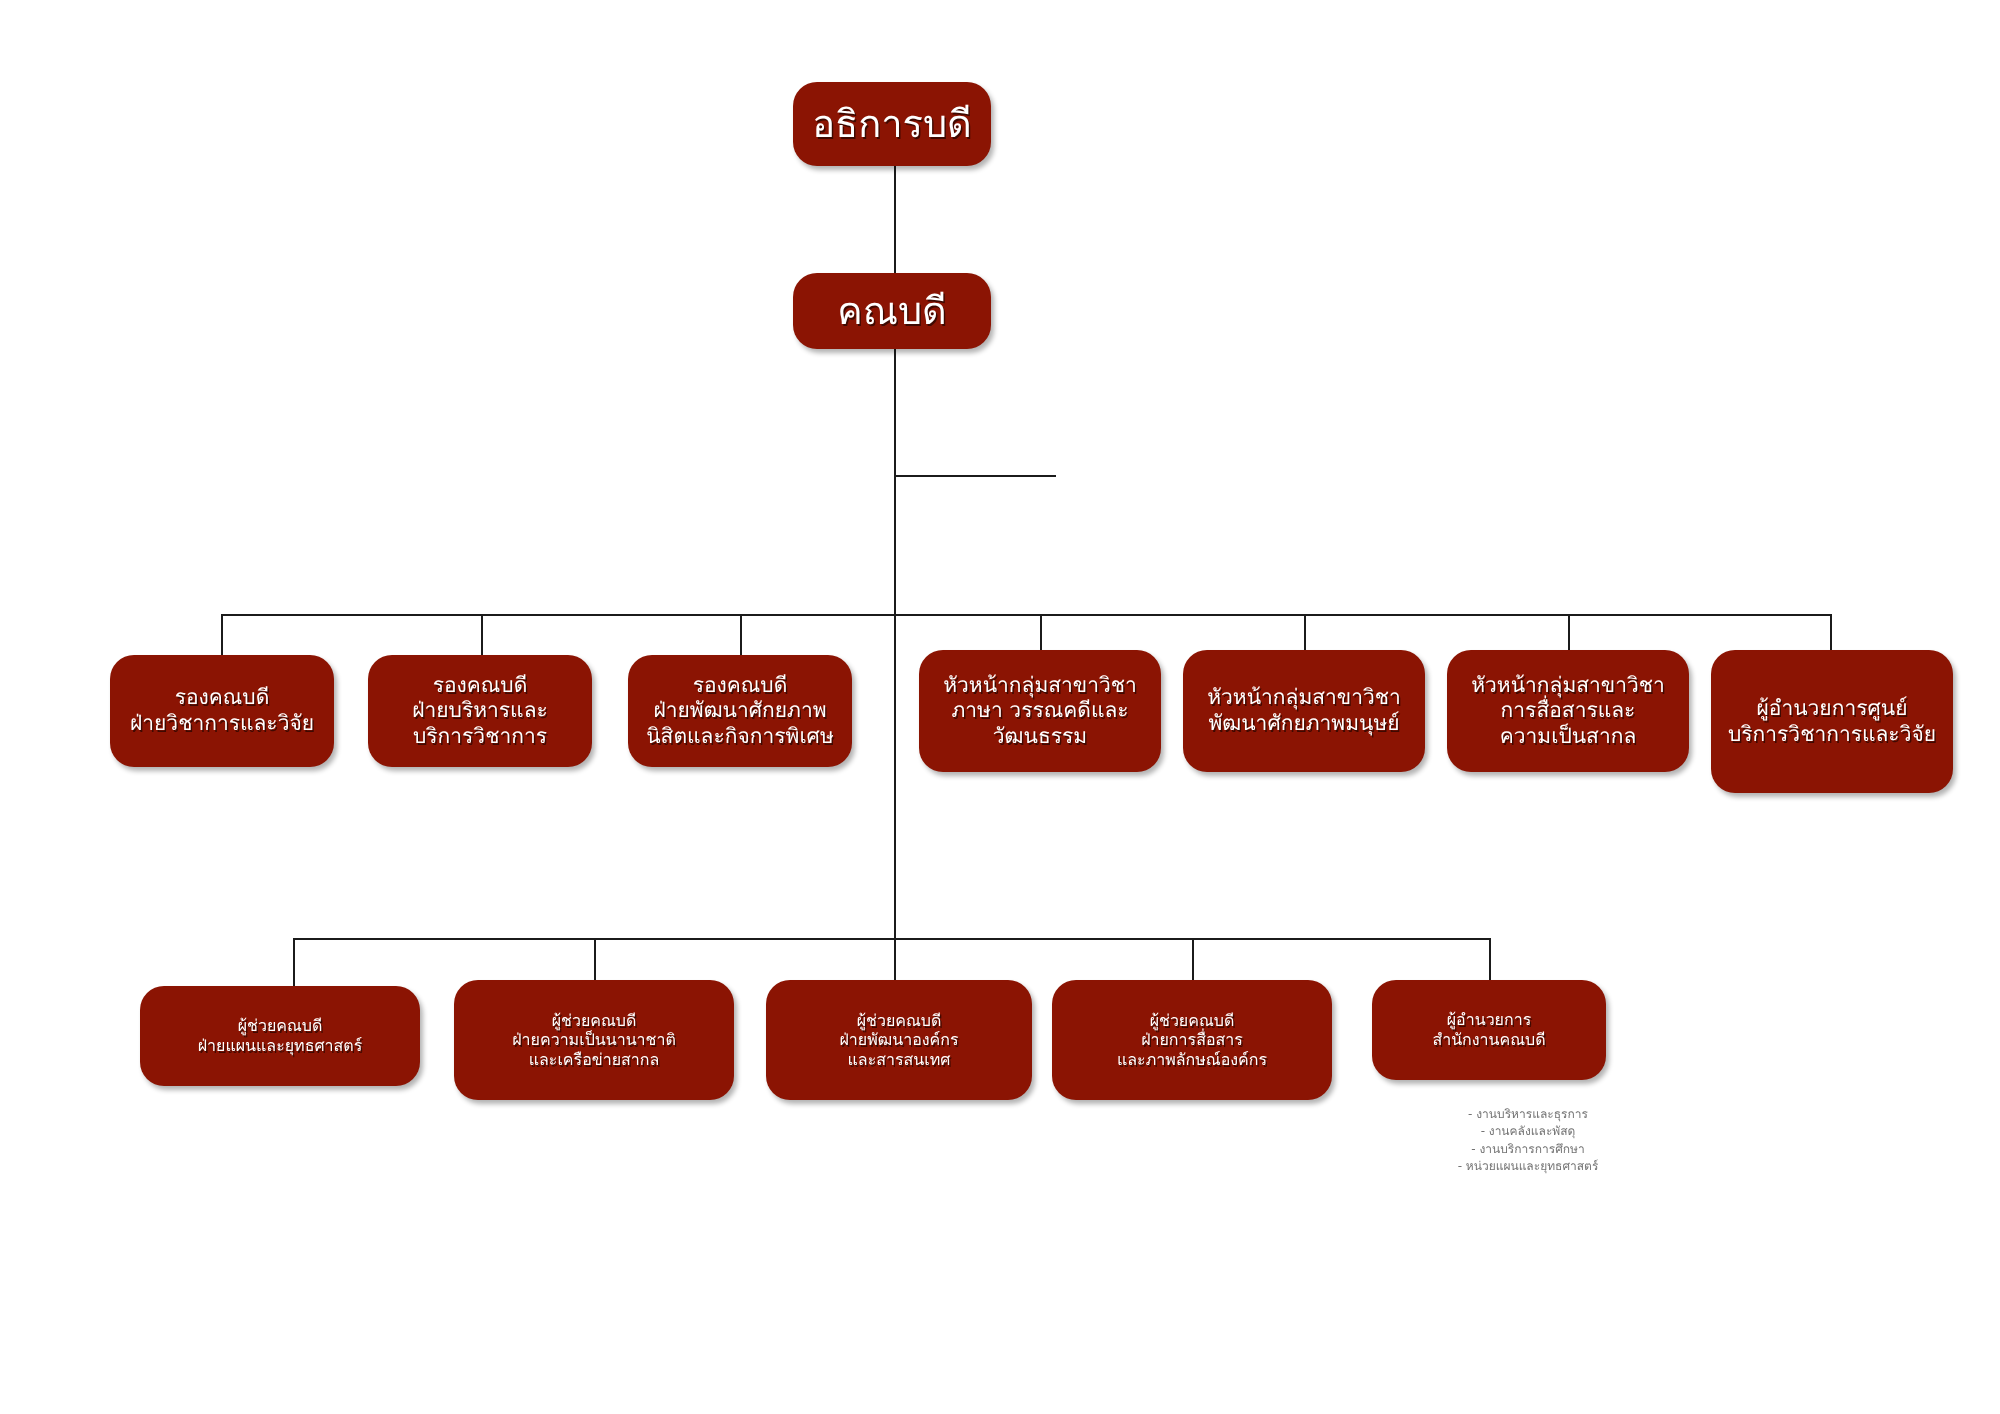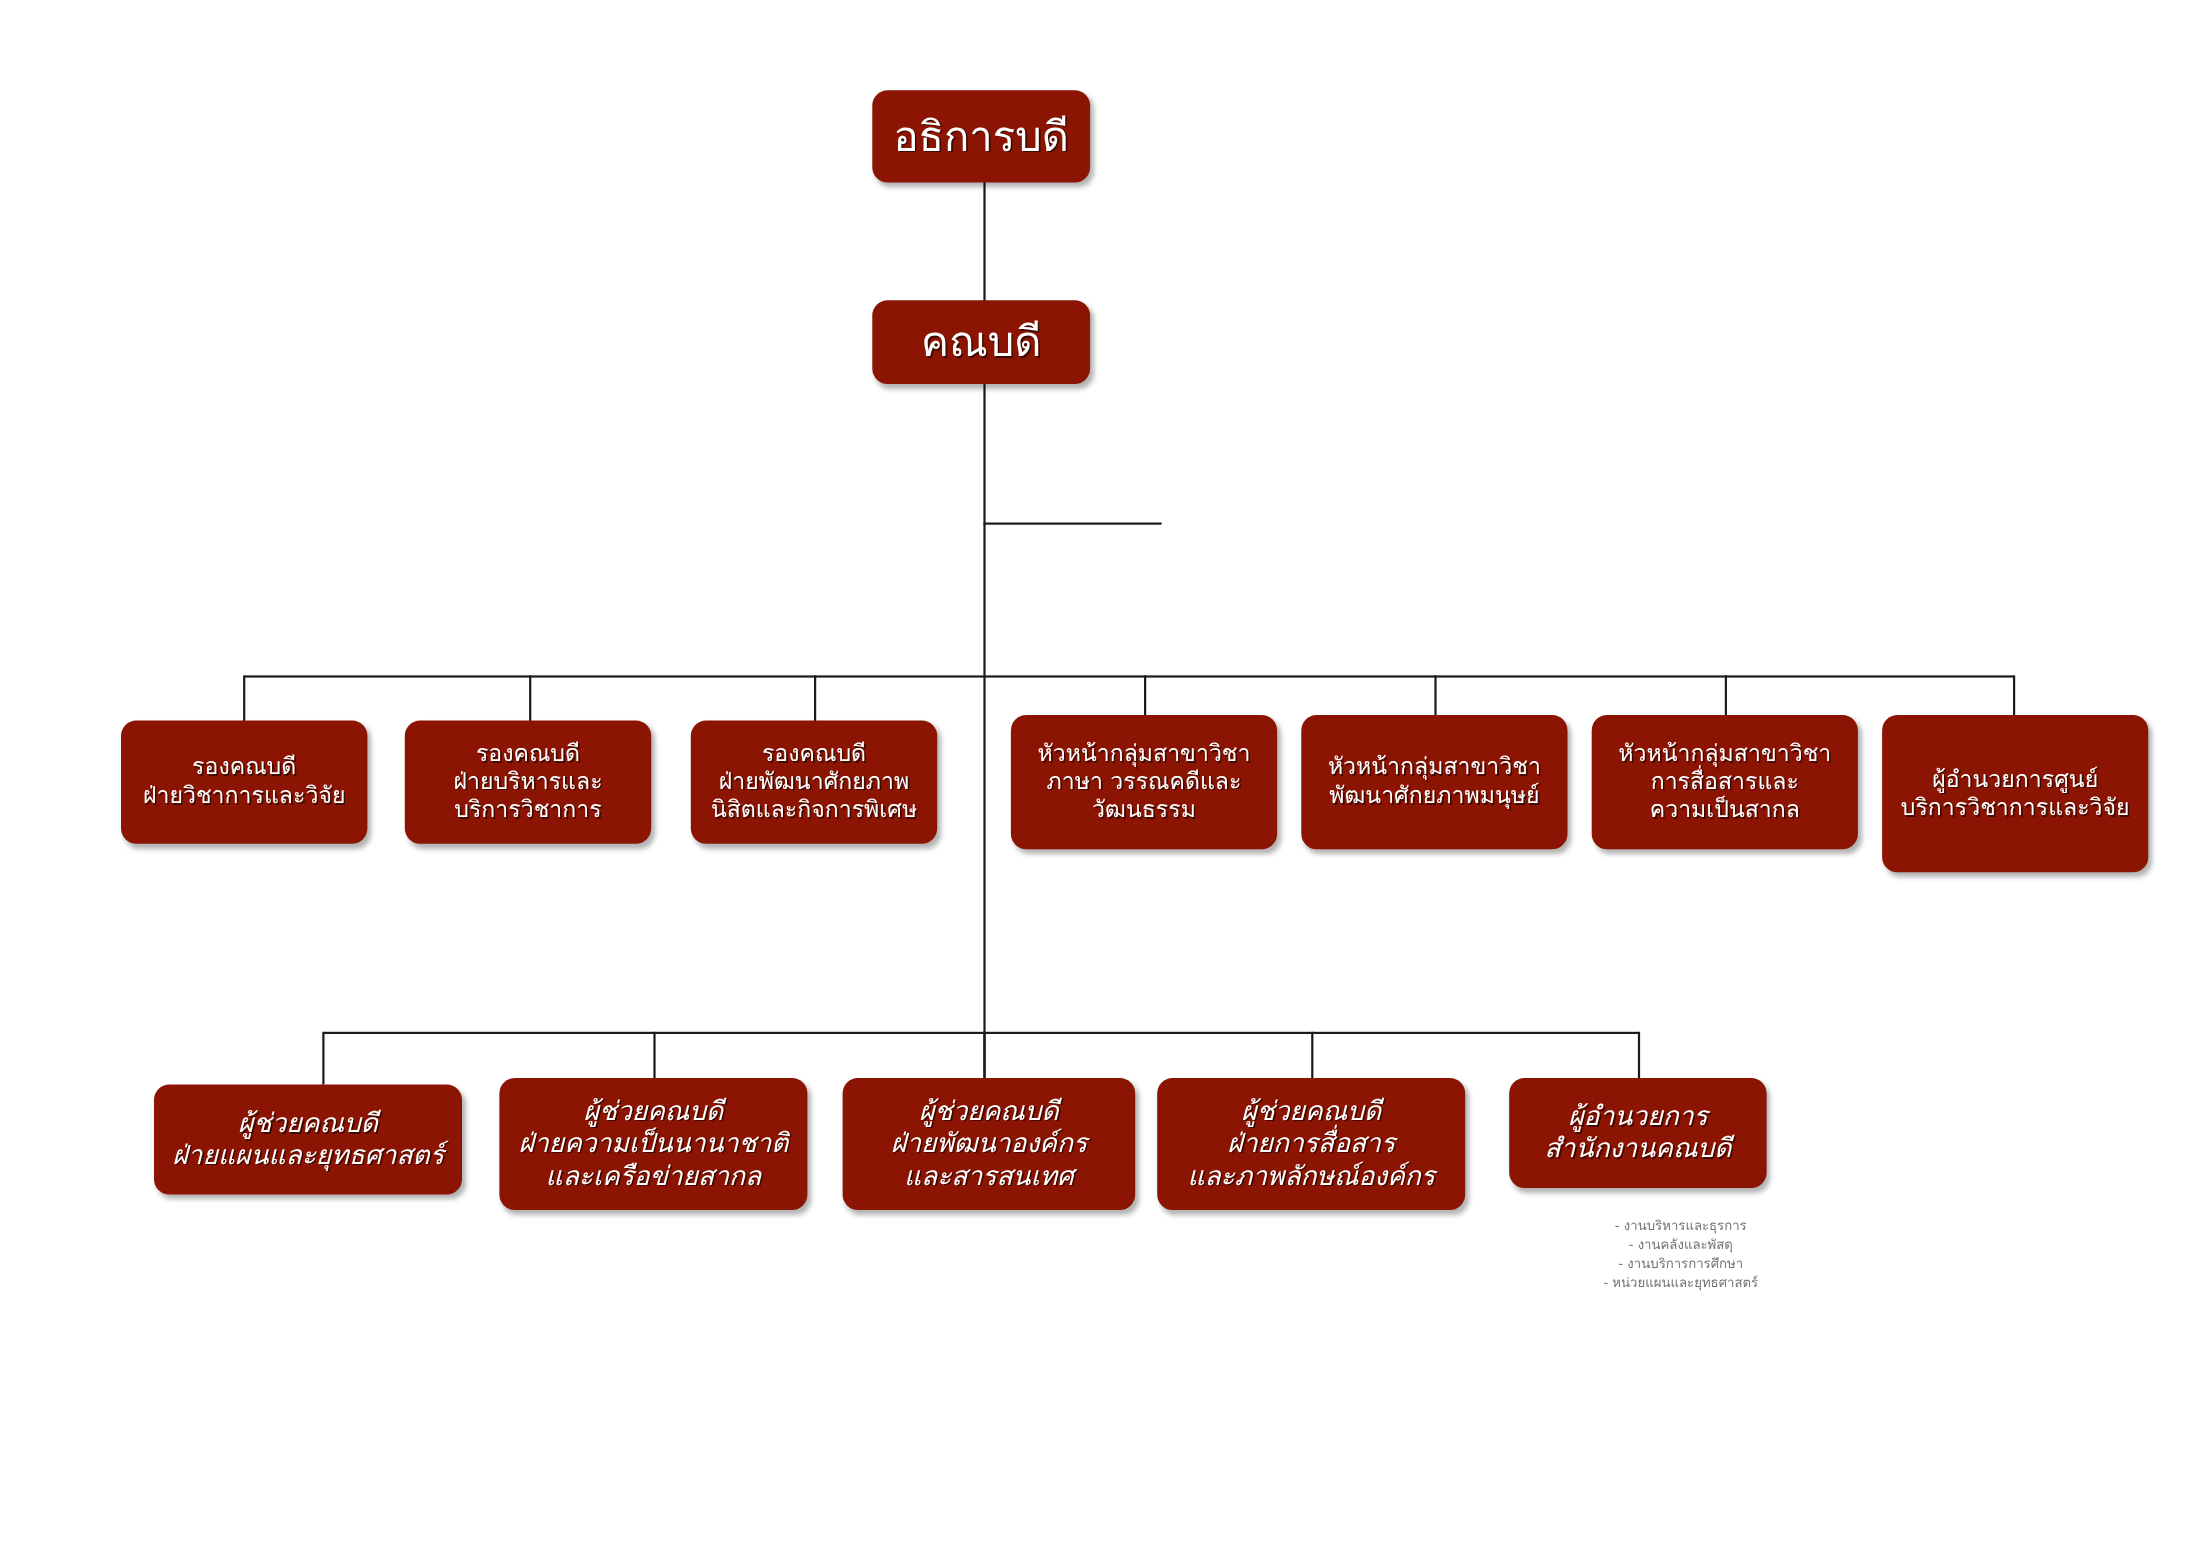--- a/index.html
+++ b/index.html
@@ -26,41 +26,41 @@
   .line-v { width: 2px; }
   .line-h { height: 2px; }
 
   
   .node {
     position: absolute;
     display: flex;
     align-items: center;
     justify-content: center;
     text-align: center;
-    border-radius: 14px;
+    border-radius: 24px;
     color: #ffffff;
     background: #8B1403;
     box-shadow: 3px 4px 5px rgba(0,0,0,0.30);
     line-height: 1.22;
     padding: 4px 14px;
     white-space: pre-line;
     text-shadow: 1.5px 1.5px 0 rgba(0,0,0,0.55);
   }
   .node.pink {
     background: #EE9384;
     color: #111111;
     text-shadow: none;
     box-shadow: 3px 4px 5px rgba(0,0,0,0.22);
   }
 
   .lvl-rector  { font-size: 38px; }
   .lvl-dean    { font-size: 38px; }
   .lvl-comm    { font-size: 26px; }
   .lvl-row1    { font-size: 21px; }
-  .lvl-row2    { font-size: 24px; font-style: italic; }
+  .lvl-row2    { font-size: 16px; }
 
   
   .notes {
     position: absolute;
     font-size: 12px;
     color: #737373;
     line-height: 1.45;
     white-space: pre-line;
     text-align: center;
   }

